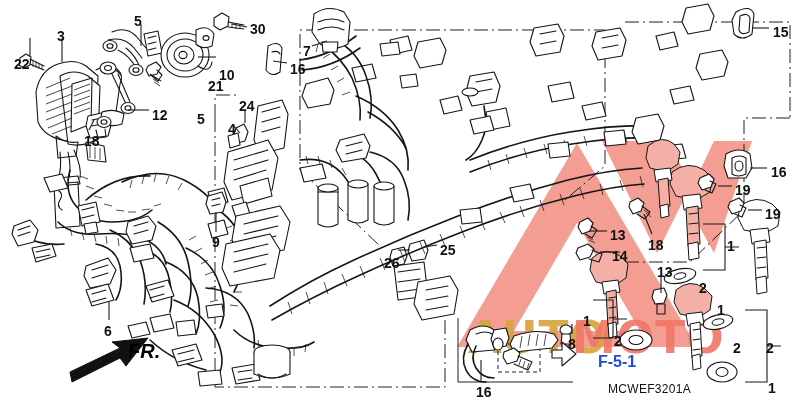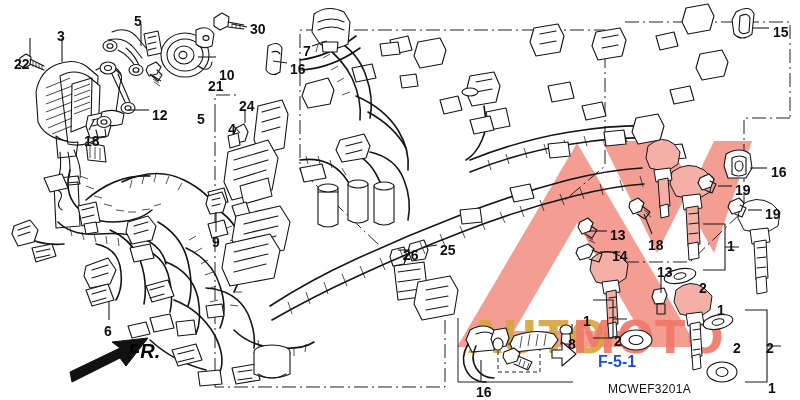--- a/index.html
+++ b/index.html
@@ -511,21 +511,21 @@
       <div class="cal n" style="left: 84px; top: 134px;">18</div>
       <div class="cal n" style="left: 197px; top: 112px;">5</div>
       <div class="cal n" style="left: 239px; top: 99px;">24</div>
       <div class="cal n" style="left: 228px; top: 122px;">4</div>
       <div class="cal n" style="left: 773px; top: 25px;">15</div>
       <div class="cal n" style="left: 771px; top: 165px;">16</div>
       <div class="cal n" style="left: 735px; top: 183px;">19</div>
       <div class="cal n" style="left: 765px; top: 207px;">19</div>
       <div class="cal n" style="left: 212px; top: 235px;">9</div>
       <div class="cal n" style="left: 104px; top: 324px;">6</div>
-      <div class="cal n" style="left: 384px; top: 248px; margin-left: 19px;">26</div>
+      <div class="cal n" style="left: 384px; top: 256px;">26</div>
       <div class="cal n" style="left: 440px; top: 243px;">25</div>
       <div class="cal n" style="left: 610px; top: 228px;">13</div>
       <div class="cal n" style="left: 648px; top: 238px;">18</div>
       <div class="cal n" style="left: 612px; top: 249px;">14</div>
       <div class="cal n" style="left: 657px; top: 265px;">13</div>
       <div class="cal n" style="left: 727px; top: 239px;">1</div>
       <div class="cal n" style="left: 699px; top: 281px;">2</div>
       <div class="cal n" style="left: 583px; top: 314px;">1</div>
       <div class="cal n" style="left: 614px; top: 334px;">2</div>
       <div class="cal n" style="left: 717px; top: 303px;">1</div>

